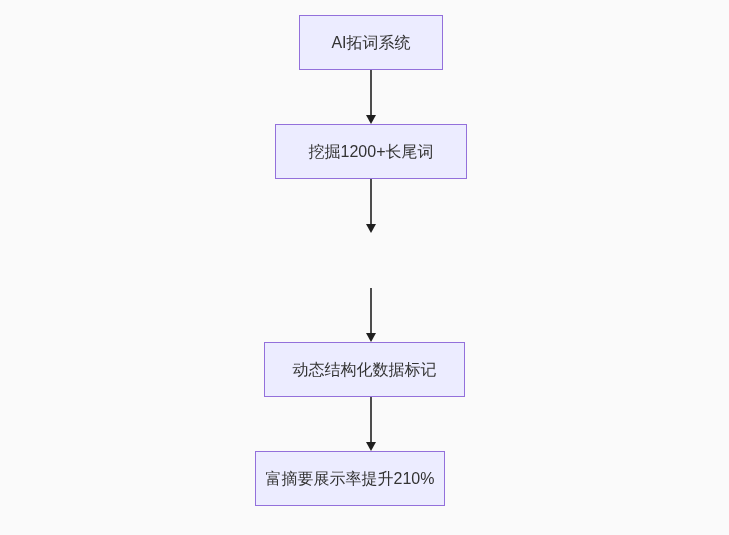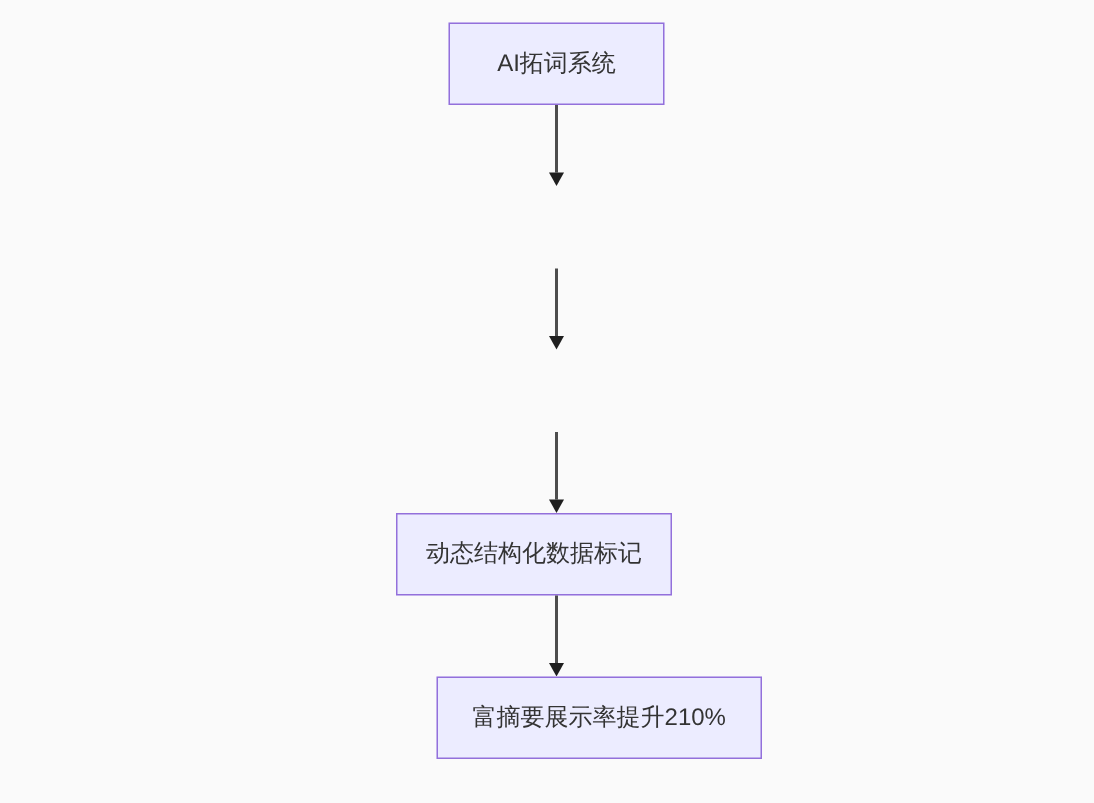--- a/index.html
+++ b/index.html
@@ -29,22 +29,22 @@
     display: flex;
     align-items: center;
     justify-content: center;
     box-sizing: border-box;
     text-align: center;
     white-space: nowrap;
   }
   #node-1 { left: 299px; top: 15px;  width: 144px; height: 55px; }
   #node-2 { left: 275px; top: 124px; width: 192px; height: 55px; }
   #node-3 { left: 260px; top: 233px; width: 220px; height: 55px; }
-  #node-4 { left: 264px; top: 342px; width: 184px; height: 55px; }
-  #node-5 { left: 255px; top: 451px; width: 217px; height: 55px; margin-left: 36px; }
+  #node-4 { left: 264px; top: 342px; width: 201px; height: 55px; }
+  #node-5 { left: 255px; top: 451px; width: 190px; height: 55px; }
 
   .edge {
     position: absolute;
     left: 365px;
     width: 12px;
     display: flex;
     flex-direction: column;
     align-items: center;
   }
   #edge-1 { top: 70px;  height: 54px; }
@@ -71,20 +71,23 @@
 
   <div id="node-1" class="node">
     <span>AI拓词系统</span>
   </div>
 
   <div id="edge-1" class="edge">
     <div class="line"></div>
     <div class="arrowhead"></div>
   </div>
 
+  <div id="node-2" class="node">
+    <span>挖掘1200+长尾词</span>
+  </div>
 
   <div id="edge-2" class="edge">
     <div class="line"></div>
     <div class="arrowhead"></div>
   </div>
 
 
   <div id="edge-3" class="edge">
     <div class="line"></div>
     <div class="arrowhead"></div>

